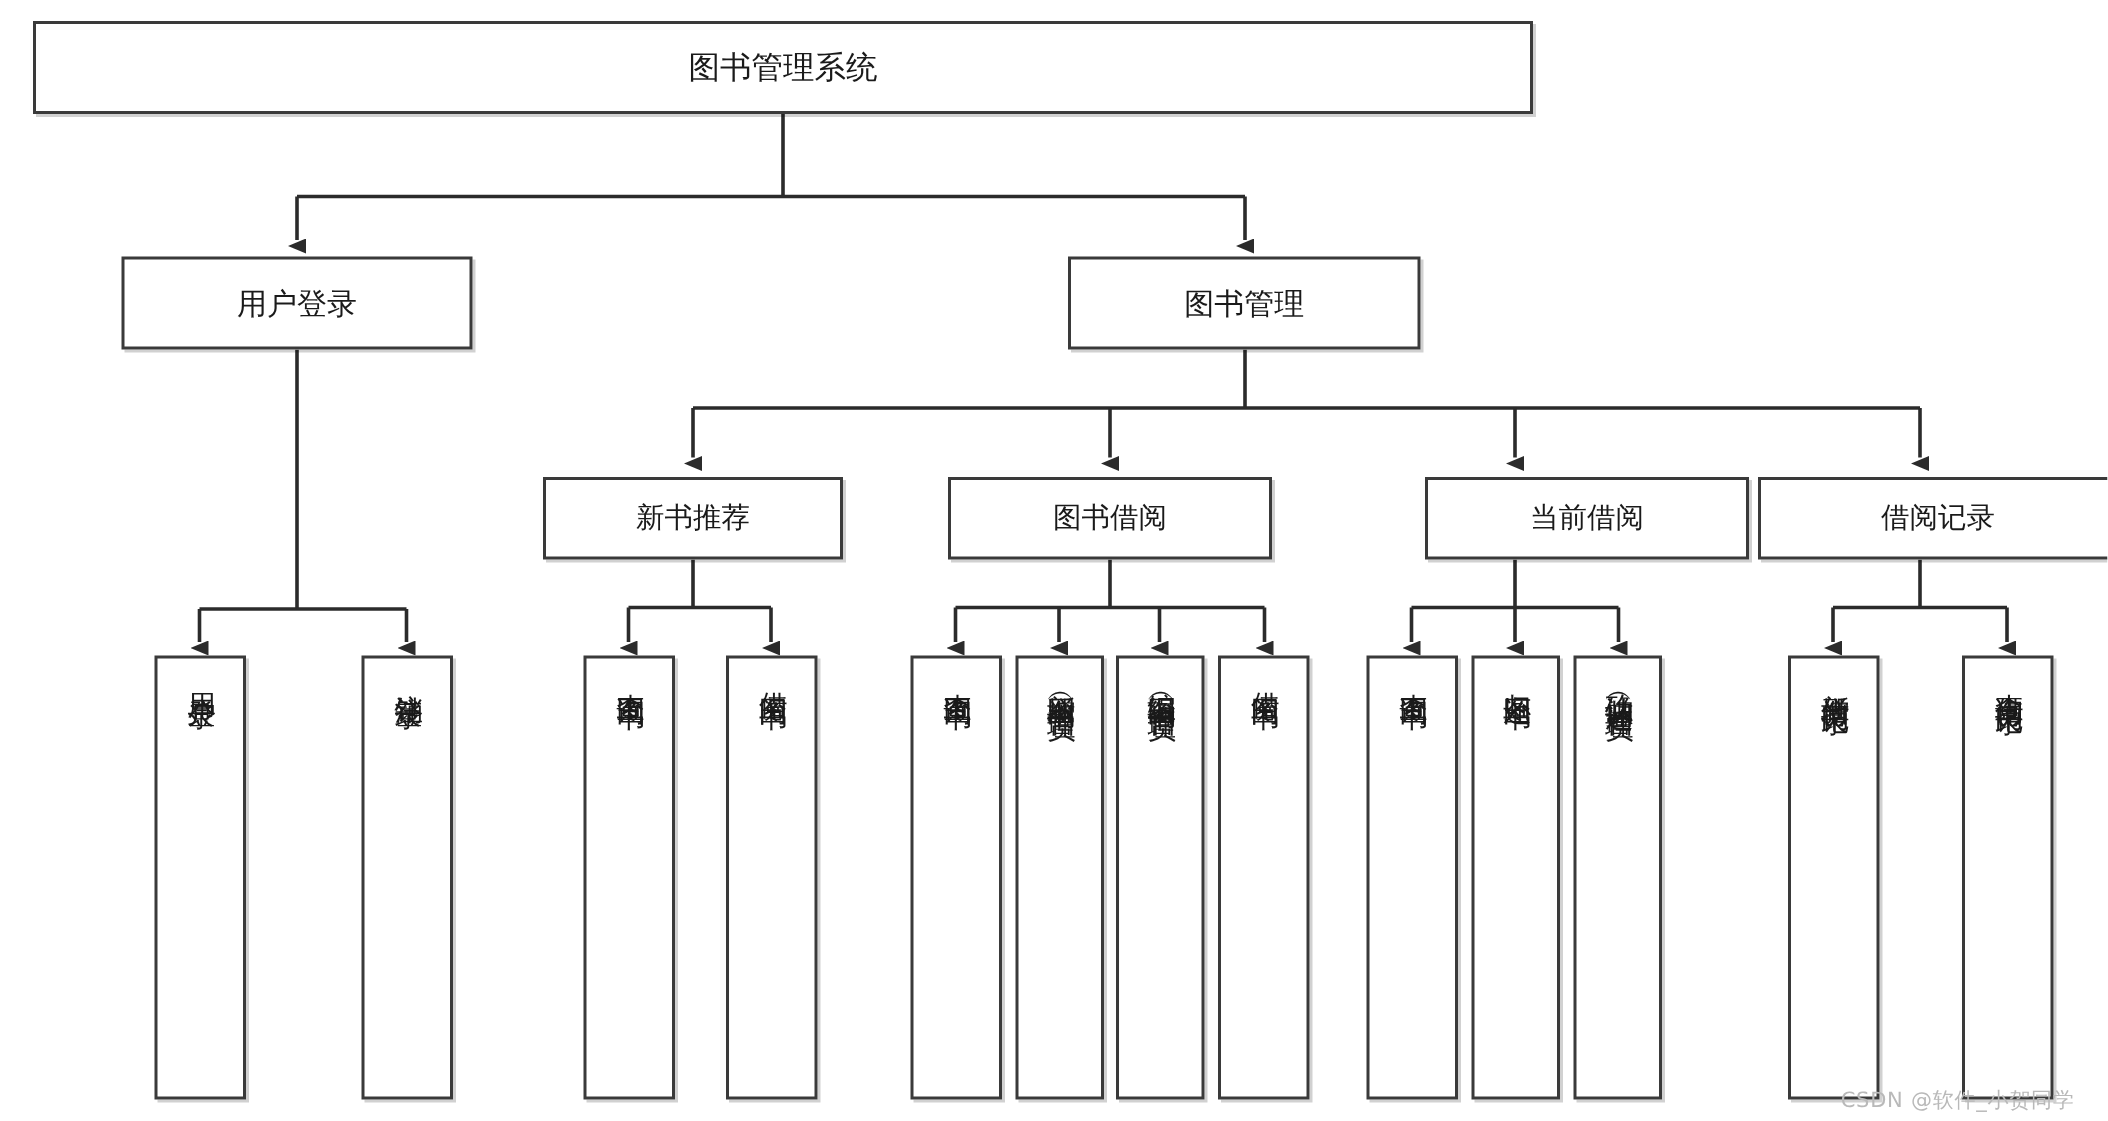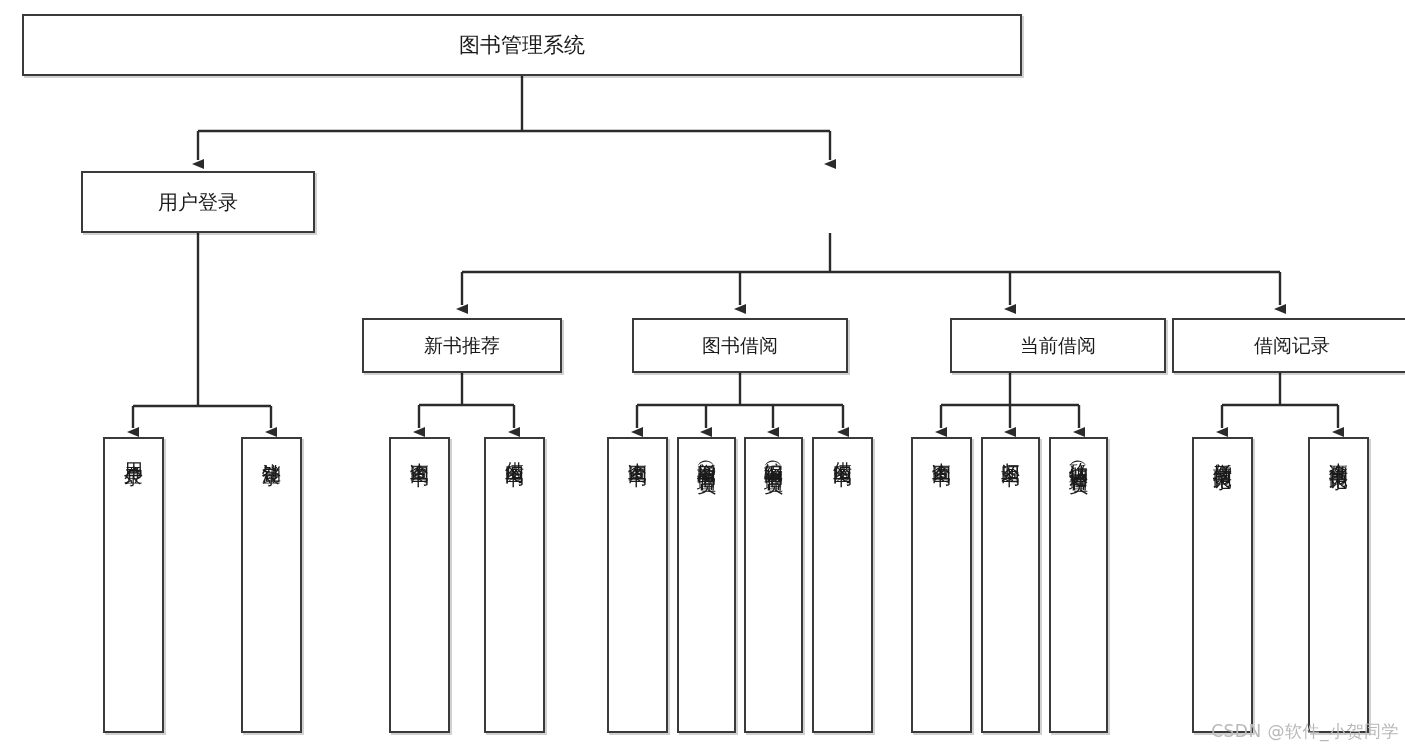--- a/index.html
+++ b/index.html
@@ -52,23 +52,23 @@
   .node.leaf .label {
     font-size: 19px;
     writing-mode: vertical-rl;
     text-orientation: upright;
     letter-spacing: 2px;
     line-height: 1.05;
     white-space: normal;
   }
   .watermark {
     position: absolute;
-    right: 6px;
+    right: 22px;
     bottom: 4px;
-    font-size: 17px;
+    font-size: 14px;
     color: #b9b9b9;
     letter-spacing: 0.5px;
     white-space: nowrap;
     text-align: right;
   }
 </style>
 </head>
 <body>
 
 <div id="stage">
@@ -123,20 +123,23 @@
     </g>
   </svg>
 
   <div class="node root" style="left:22px; top:14px; width:1000px; height:62px;">
     <span class="label">图书管理系统</span>
   </div>
 
   <div class="node l2" style="left:81px; top:171px; width:234px; height:62px;">
     <span class="label">用户登录</span>
   </div>
+  <div class="node l2" style="left:712px; top:171px; width:235px; height:62px;">
+    <span class="label">图书管理</span>
+  </div>
 
   <div class="node l3" style="left:632px; top:318px; width:216px; height:55px;">
     <span class="label">图书借阅</span>
   </div>
   <div class="node l3" style="left:362px; top:318px; width:200px; height:55px;">
     <span class="label">新书推荐</span>
   </div>
   <div class="node l3" style="left:902px; top:318px; width:216px; height:55px;margin-left:48px;">
     <span class="label">当前借阅</span>
   </div>

